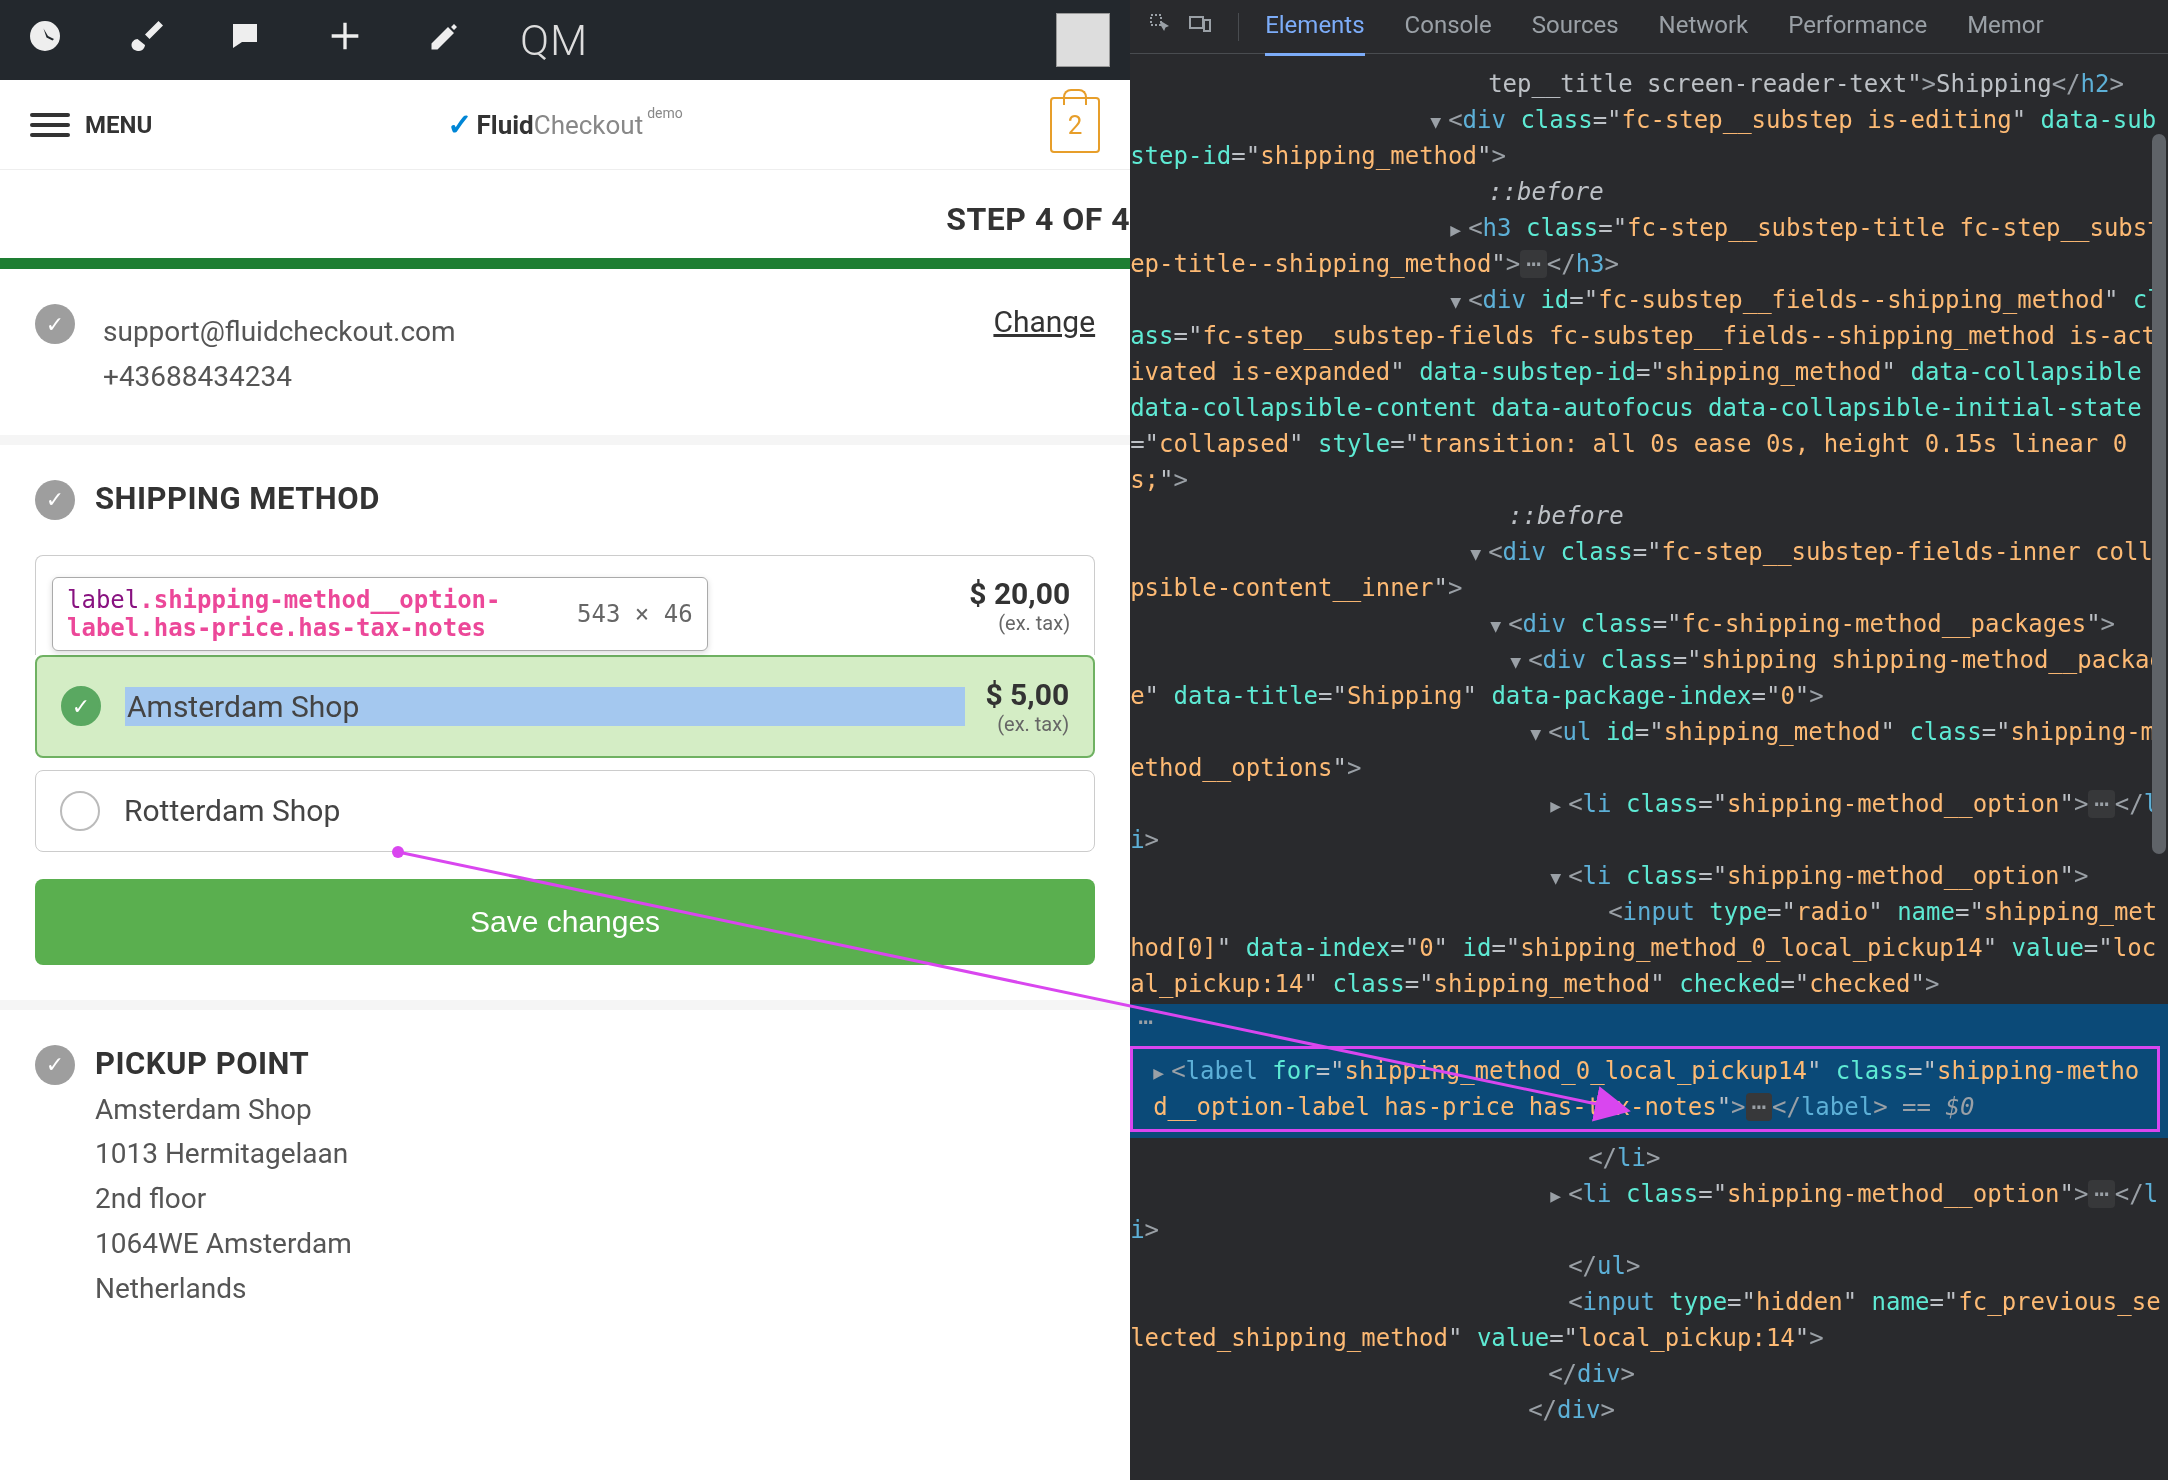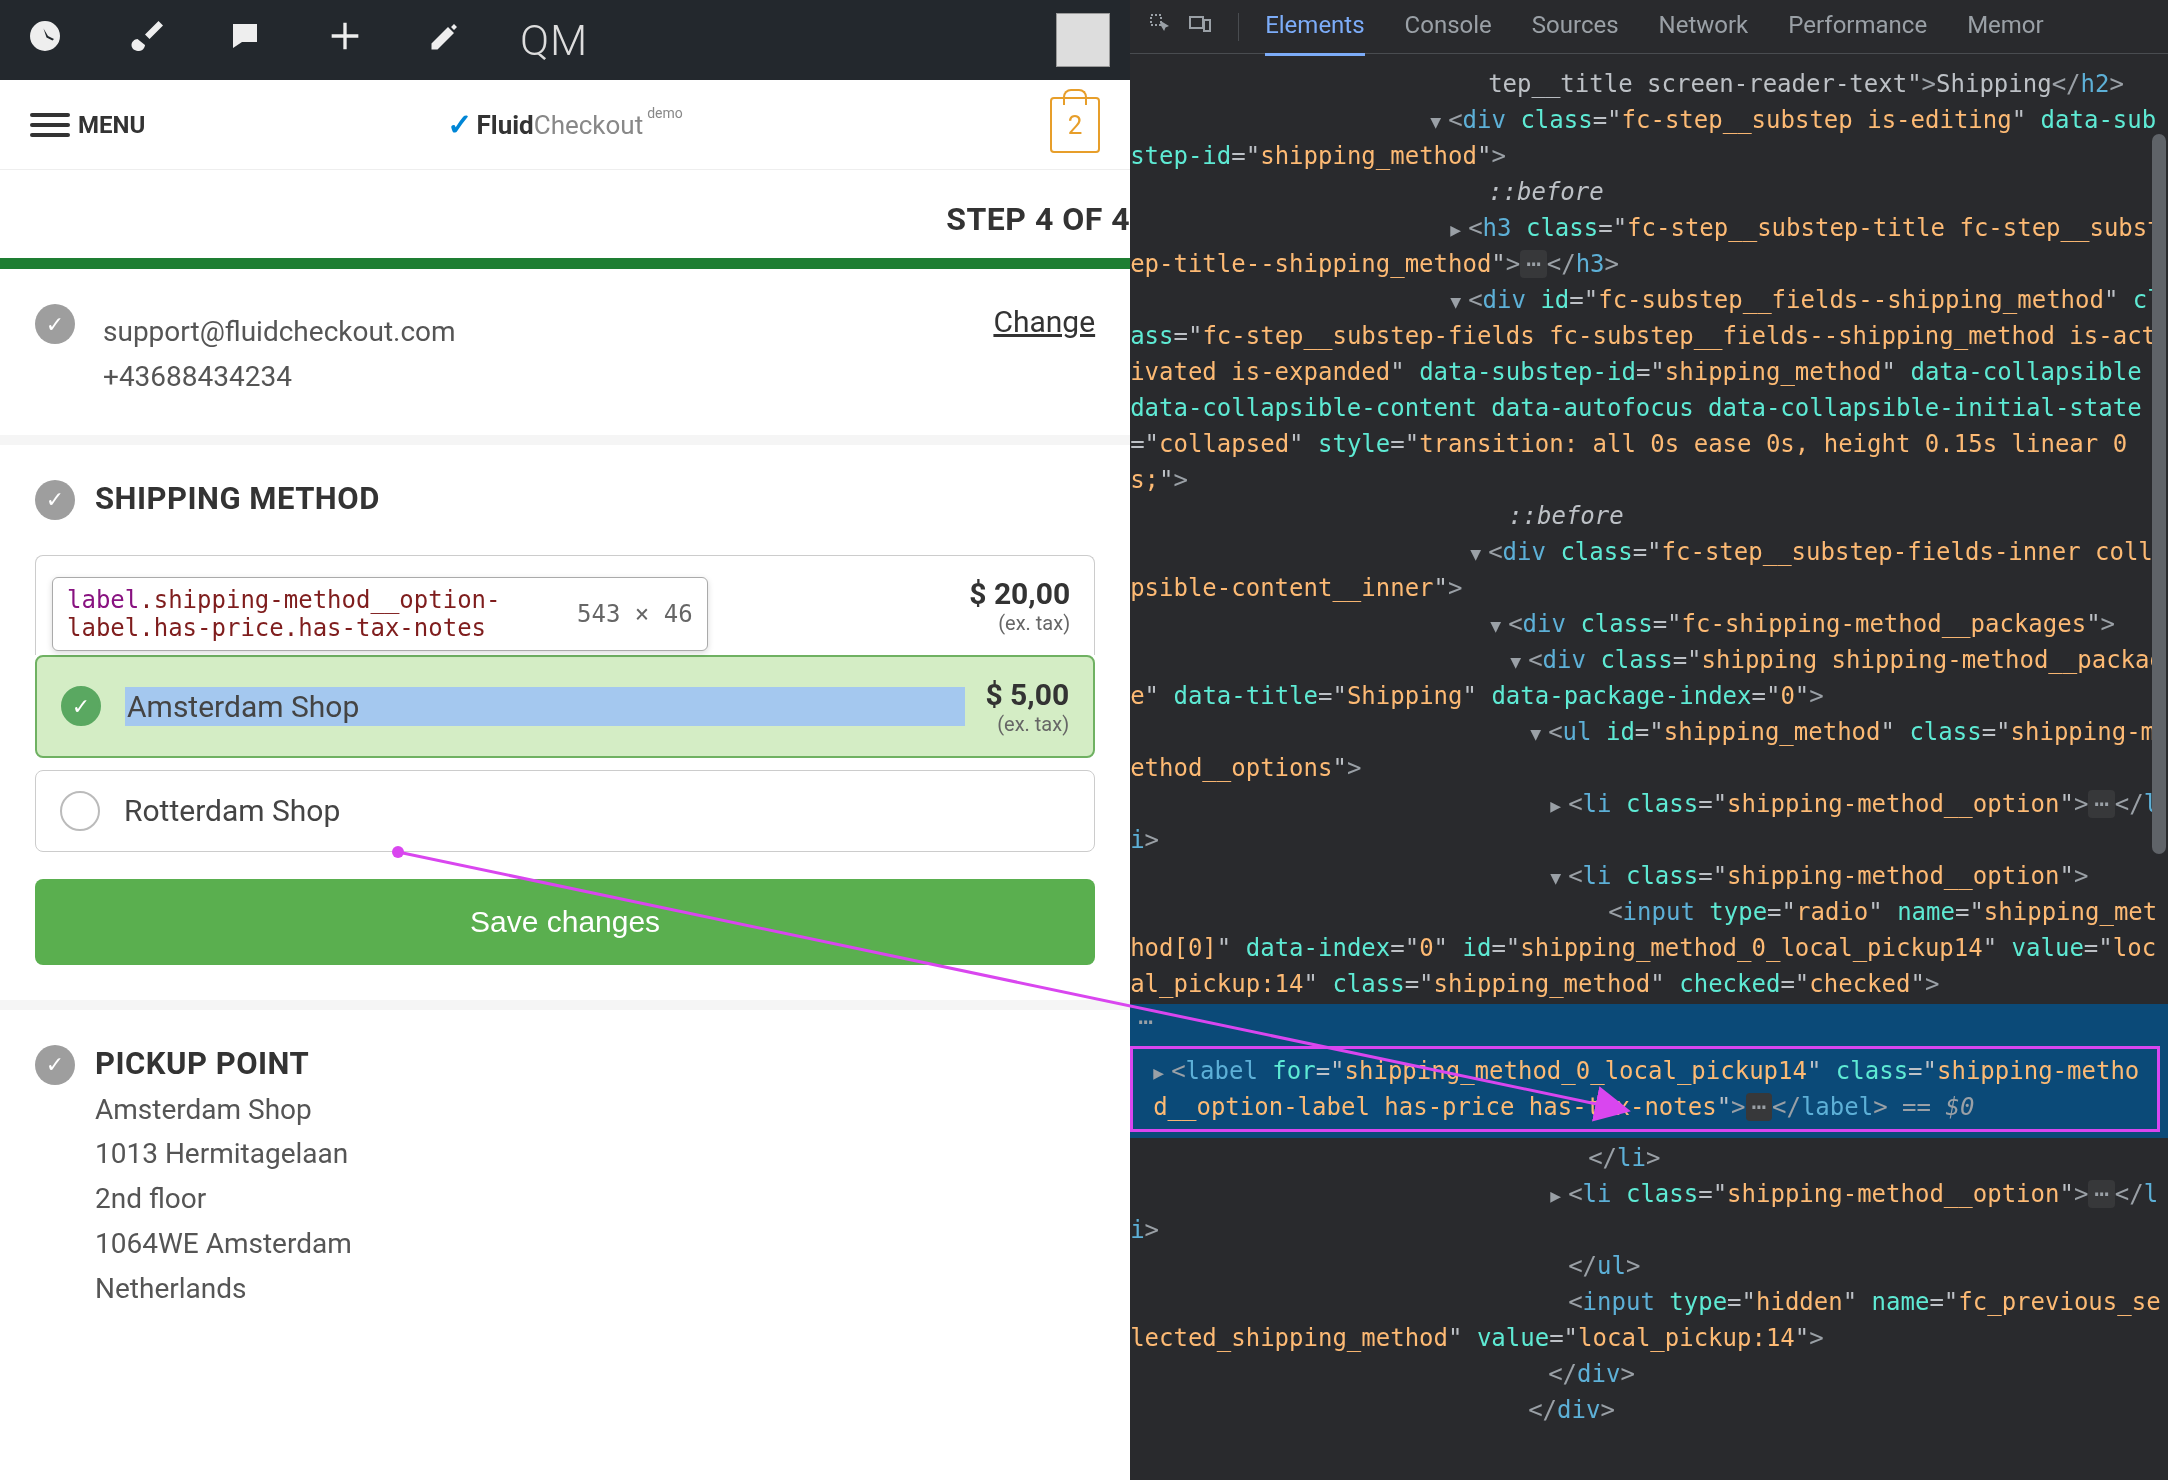--- a/index.html
+++ b/index.html
@@ -9,21 +9,21 @@
 .right-panel { width: 1080px; background: #292a2d; position: relative; }
 
 
 .admin-bar { background: #23282d; height: 80px; display: flex; align-items: center; padding: 0 20px; gap: 50px; }
 .admin-bar .icon { color: #eee; font-size: 36px; width: 50px; text-align: center; cursor: pointer; }
 .admin-bar .qm { color: #ddd; font-size: 43px; font-weight: 300; letter-spacing: 1px; }
 .admin-bar .avatar { margin-left: auto; width: 54px; height: 54px; background: #ddd; border: 1px solid #999; }
 
 
 .site-header { height: 90px; display: flex; align-items: center; padding: 0 30px; border-bottom: 1px solid #eee; background: #fff; }
-.menu-btn { display: flex; align-items: center; gap: 8px; cursor: pointer; }
+.menu-btn { display: flex; align-items: center; gap: 15px; cursor: pointer; }
 .hamburger { display: flex; flex-direction: column; gap: 6px; }
 .hamburger span { width: 40px; height: 4px; background: #333; border-radius: 2px; }
 .menu-label { font-size: 24px; font-weight: 700; color: #333; }
 .logo { position: absolute; left: 50%; transform: translateX(-50%); display: flex; align-items: center; gap: 4px; font-size: 26px; }
 .logo-check { color: #0086d6; font-size: 30px; font-weight: bold; }
 .logo-text { font-weight: 700; color: #333; }
 .logo-text .light { color: #888; font-weight: 400; }
 .logo-demo { font-size: 14px; color: #888; position: relative; top: -12px; }
 .cart-icon { margin-left: auto; width: 50px; height: 56px; border: 2.5px solid #e79e2a; border-radius: 4px; position: relative; display: flex; align-items: center; justify-content: center; color: #e79e2a; font-size: 26px; font-weight: 400; }
 .cart-icon::before { content: ''; position: absolute; top: -10px; width: 20px; height: 14px; border: 2.5px solid #e79e2a; border-bottom: none; border-radius: 8px 8px 0 0; }
@@ -53,21 +53,21 @@
 .ship-price .amt { font-size: 30px; font-weight: 700; color: #333; }
 .ship-price .tax { font-size: 20px; color: #666; }
 
 
 .first-row { display: flex; padding: 20px 24px; border: 1.5px solid #ccc; border-radius: 8px 8px 0 0; margin-bottom: 0; border-bottom: none; justify-content: flex-end; }
 
 
 .tooltip { position: absolute; top: -80px; left: 15px; background: #fff; border: 1px solid #aaa; border-radius: 6px; padding: 8px 14px; box-shadow: 0 2px 6px rgba(0,0,0,0.15); display: flex; align-items: center; gap: 20px; z-index: 10; }
 .tooltip-sel { font-size: 24px; font-family: Menlo, monospace; max-width: 490px; }
 .tooltip-sel .tag { color: #881280; }
-.tooltip-sel .cls { color: #7f1d1d; font-weight: 400; }
+.tooltip-sel .cls { color: #ec4899; font-weight: 700; }
 .tooltip-dim { font-size: 24px; color: #666; font-family: Menlo, monospace; }
 
 
 .save-btn { width: 100%; padding: 26px; background: #5aaf4f; color: #fff; font-size: 30px; border: none; border-radius: 8px; cursor: pointer; margin-top: 15px; }
 
 
 .arrow-line { position: absolute; z-index: 100; pointer-events: none; }
 
 
 .dt-top { height: 54px; background: #292a2d; border-bottom: 1px solid #494c50; display: flex; align-items: center; padding: 0 18px; gap: 16px; }

